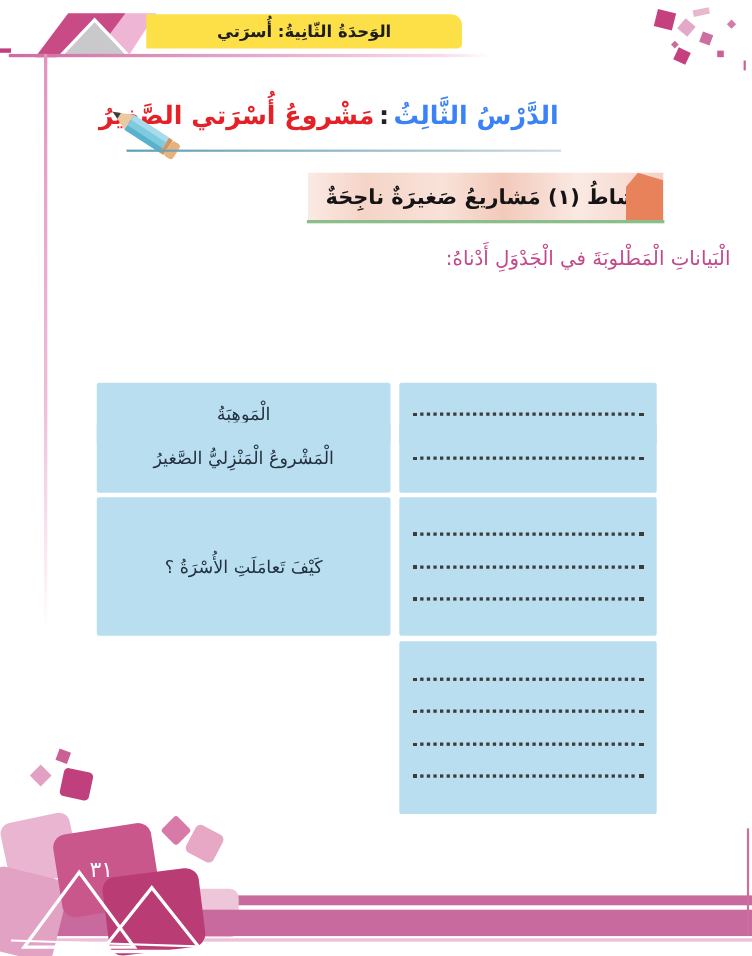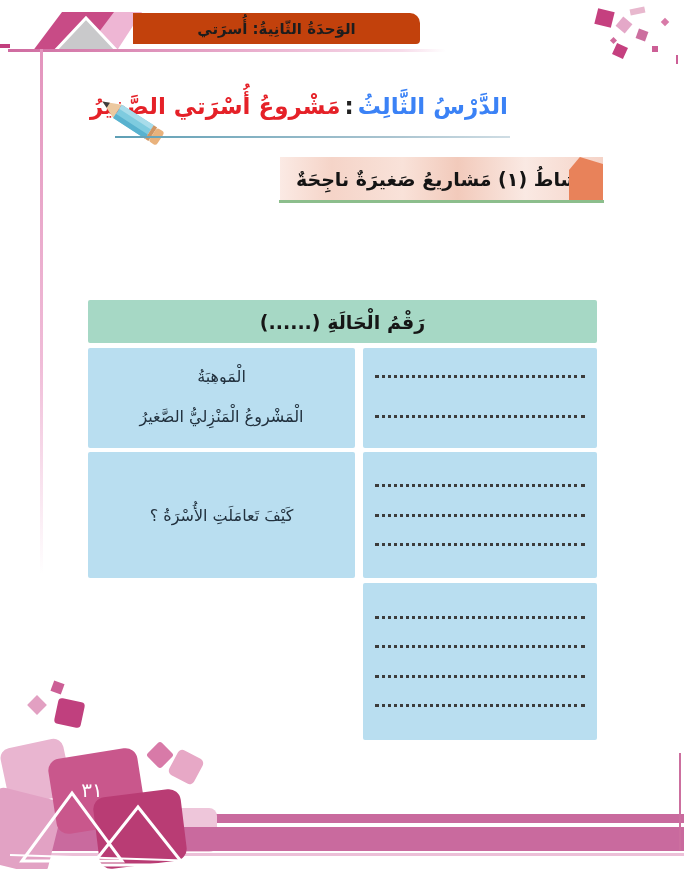--- a/index.html
+++ b/index.html
@@ -3,21 +3,21 @@
 <meta charset="utf-8">
 <style>
   html,body{margin:0;padding:0;background:#fff;}
   .page{
     position:relative;width:684px;height:869px;background:#ffffff;overflow:hidden;
     font-family:"DejaVu Sans",sans-serif;
   }
   
   .unit-bar{
     position:absolute;left:133px;top:13px;width:287px;height:31px;
-    background:#c2410c;border-radius:0 10px 4px 0;
+    background:#fde047;border-radius:0 10px 4px 0;
     display:flex;align-items:center;justify-content:center;
     font-size:15px;font-weight:bold;color:#1d1d1d;
   }
   .top-rule{
     position:absolute;left:8px;top:49px;width:438px;height:3px;
     background:linear-gradient(to right,#cf6ba0,#e9aecd 55%,#f7dcea 90%,rgba(255,255,255,0));
   }
   .left-tick{
     position:absolute;left:0;top:44px;width:10px;height:4px;background:#c23f7e;
   }
@@ -143,24 +143,24 @@
   </svg>
   <div class="title-rule"></div>
 
   <div class="banner" dir="rtl">
     <div class="banner-accent"></div>
     <span>نَشاطُ (١) مَشاريعُ صَغيرَةٌ ناجِحَةٌ</span>
   </div>
   <div class="banner-underline"></div>
 
   <div class="instruction" dir="rtl">
+    <div>الْبَياناتِ الْمَطْلوبَةَ في الْجَدْوَلِ أَدْناهُ:</div>
   </div>
 
   <div class="dtable" dir="rtl">
-    <div class="thead">رَقْمُ الْحَالَةِ (......)</div>
 
     <div class="trow r1">
       <div class="answers">
           <div class="dotted-line"></div>
         </div>
       <div class="label">الْمَوهِبَةُ</div>
     </div>
     <div class="trow r2">
       <div class="answers">
           <div class="dotted-line"></div>

